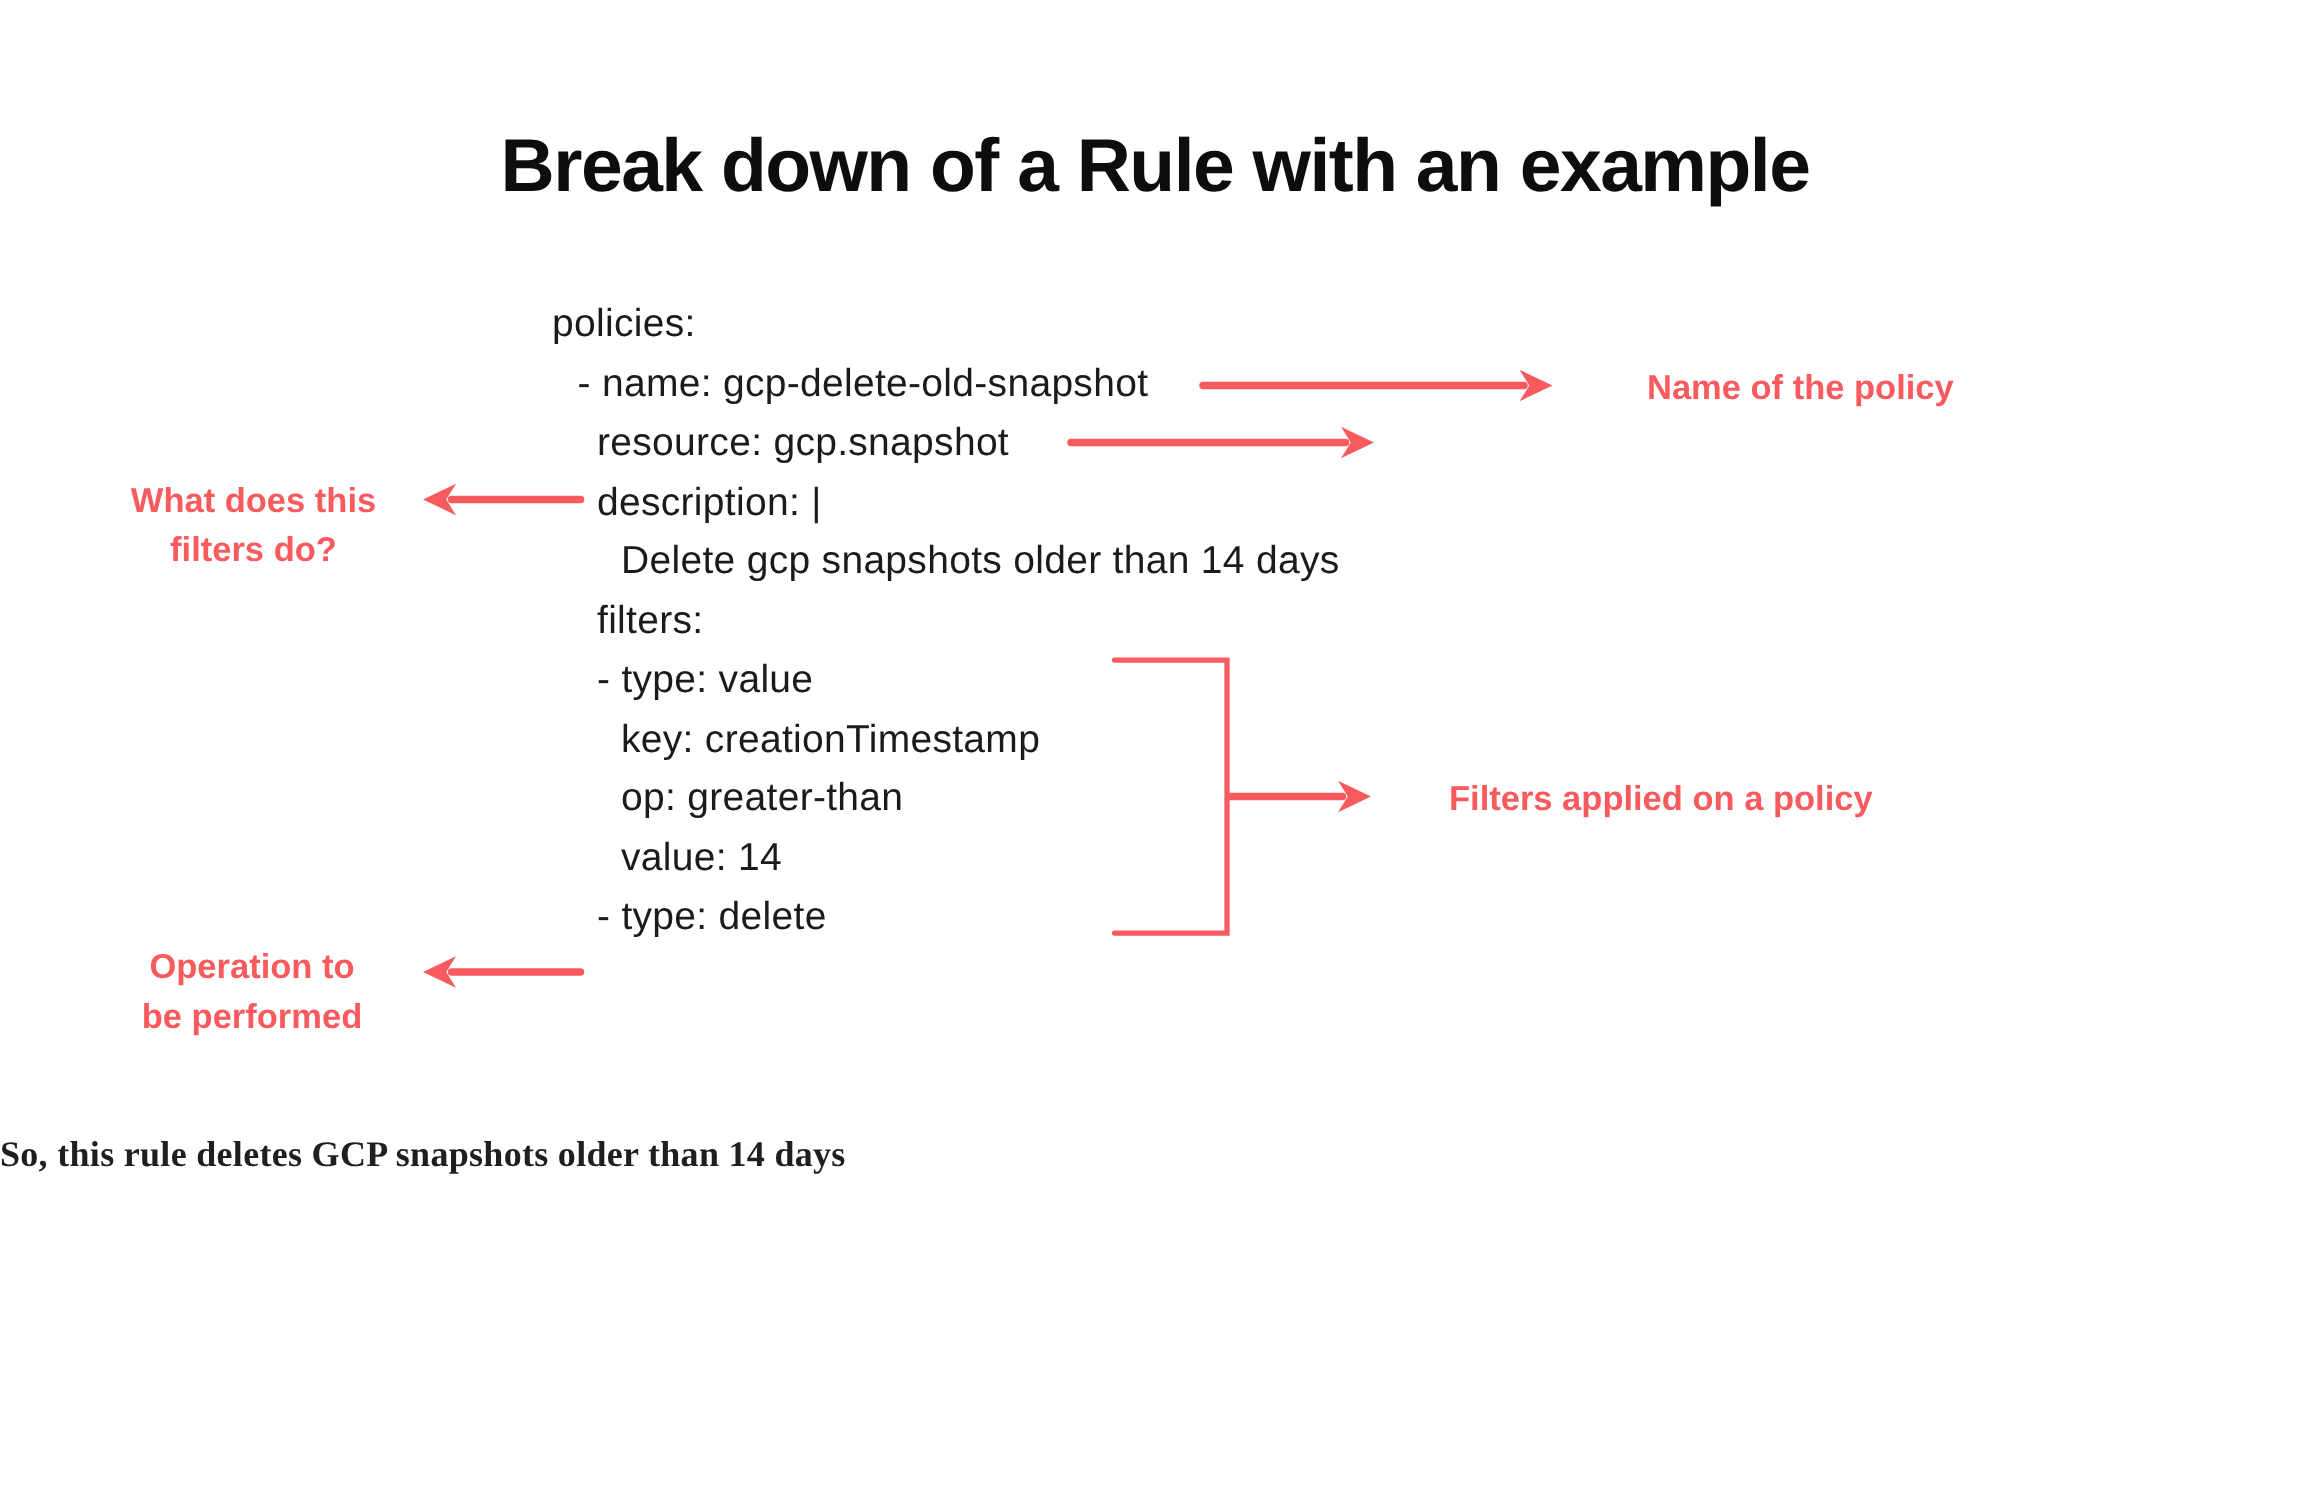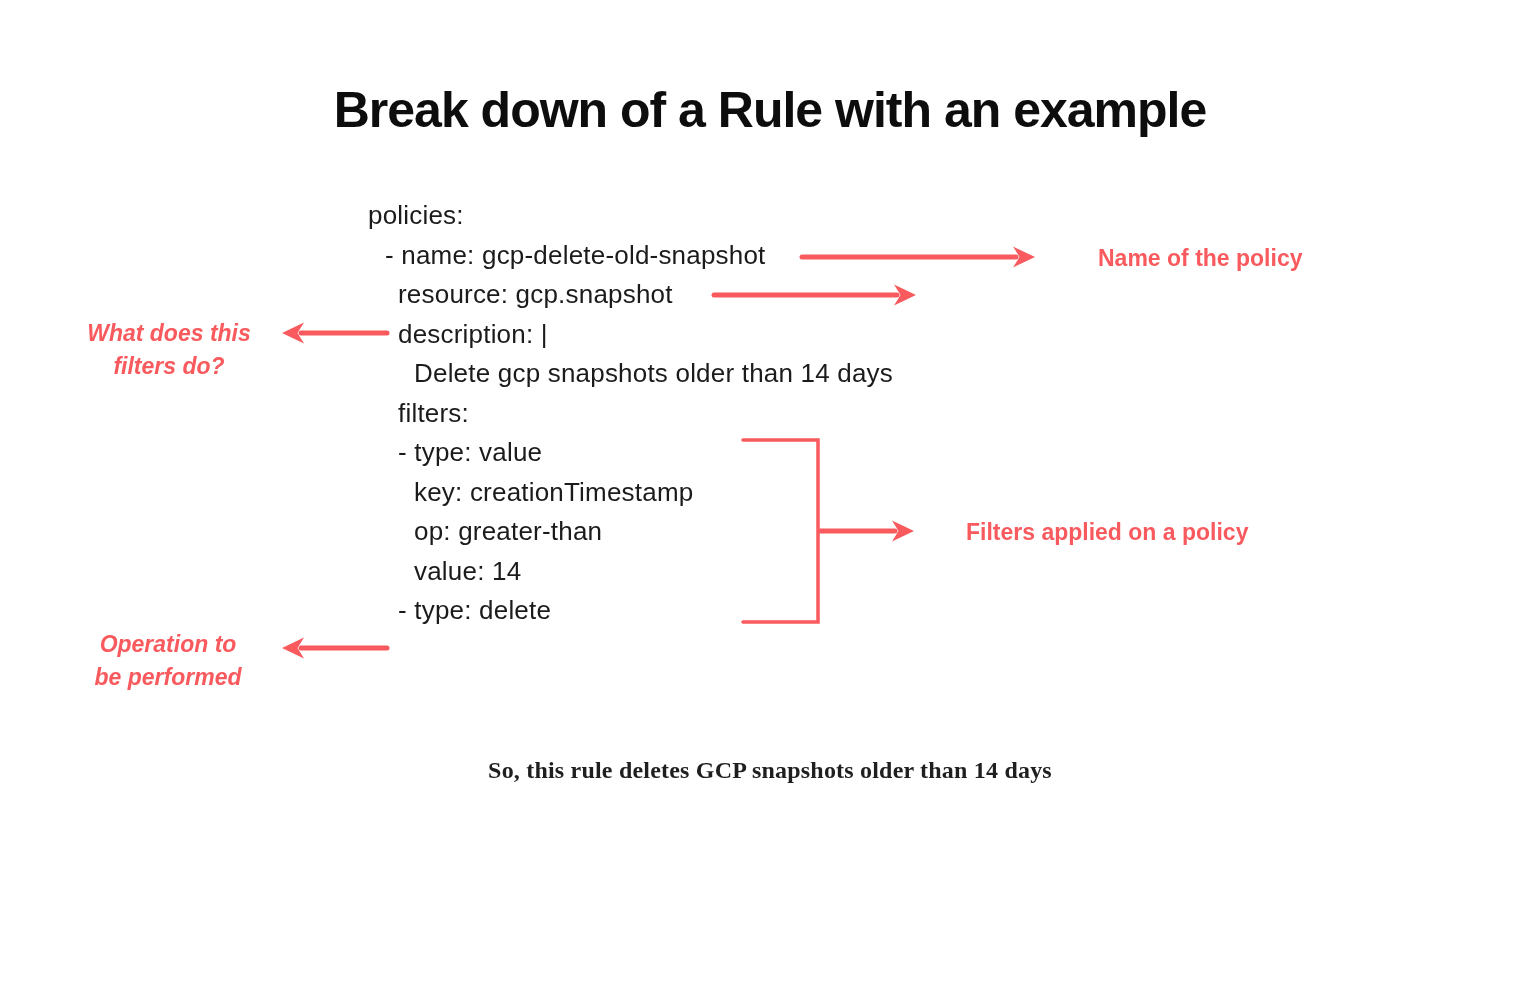--- a/index.html
+++ b/index.html
@@ -56,32 +56,31 @@
     pointer-events: none;
   }
   .ann {
     position: absolute;
     color: var(--accent);
     font-weight: 700;
     font-size: 23px;
     line-height: 33px;
     white-space: nowrap;
   }
-  .ann-center { text-align: center; white-space: normal; font-style: italic; }
+  .ann-center { text-align: center; white-space: normal; }
   #ann-name      { left: 1066px; top: 242px; margin-left: 32px; }
   #ann-resource  { left: 940px;  top: 280px; }
   #ann-filters   { left: 966px;  top: 516px; }
   #ann-what      { left: 49px;   top: 317px; width: 240px; }
   #ann-operation { left: 48px;   top: 628px; width: 240px; }
   .footer {
     position: absolute;
     top: 757px;
     left: 0;
     width: 100%;
-    text-align: center;
     font-family: "Liberation Serif", serif;
     font-size: 24px;
     font-weight: 600;
     color: #1f1f1f;
     letter-spacing: 0.2px;
   }
 </style>
 </head>
 <body>
 

